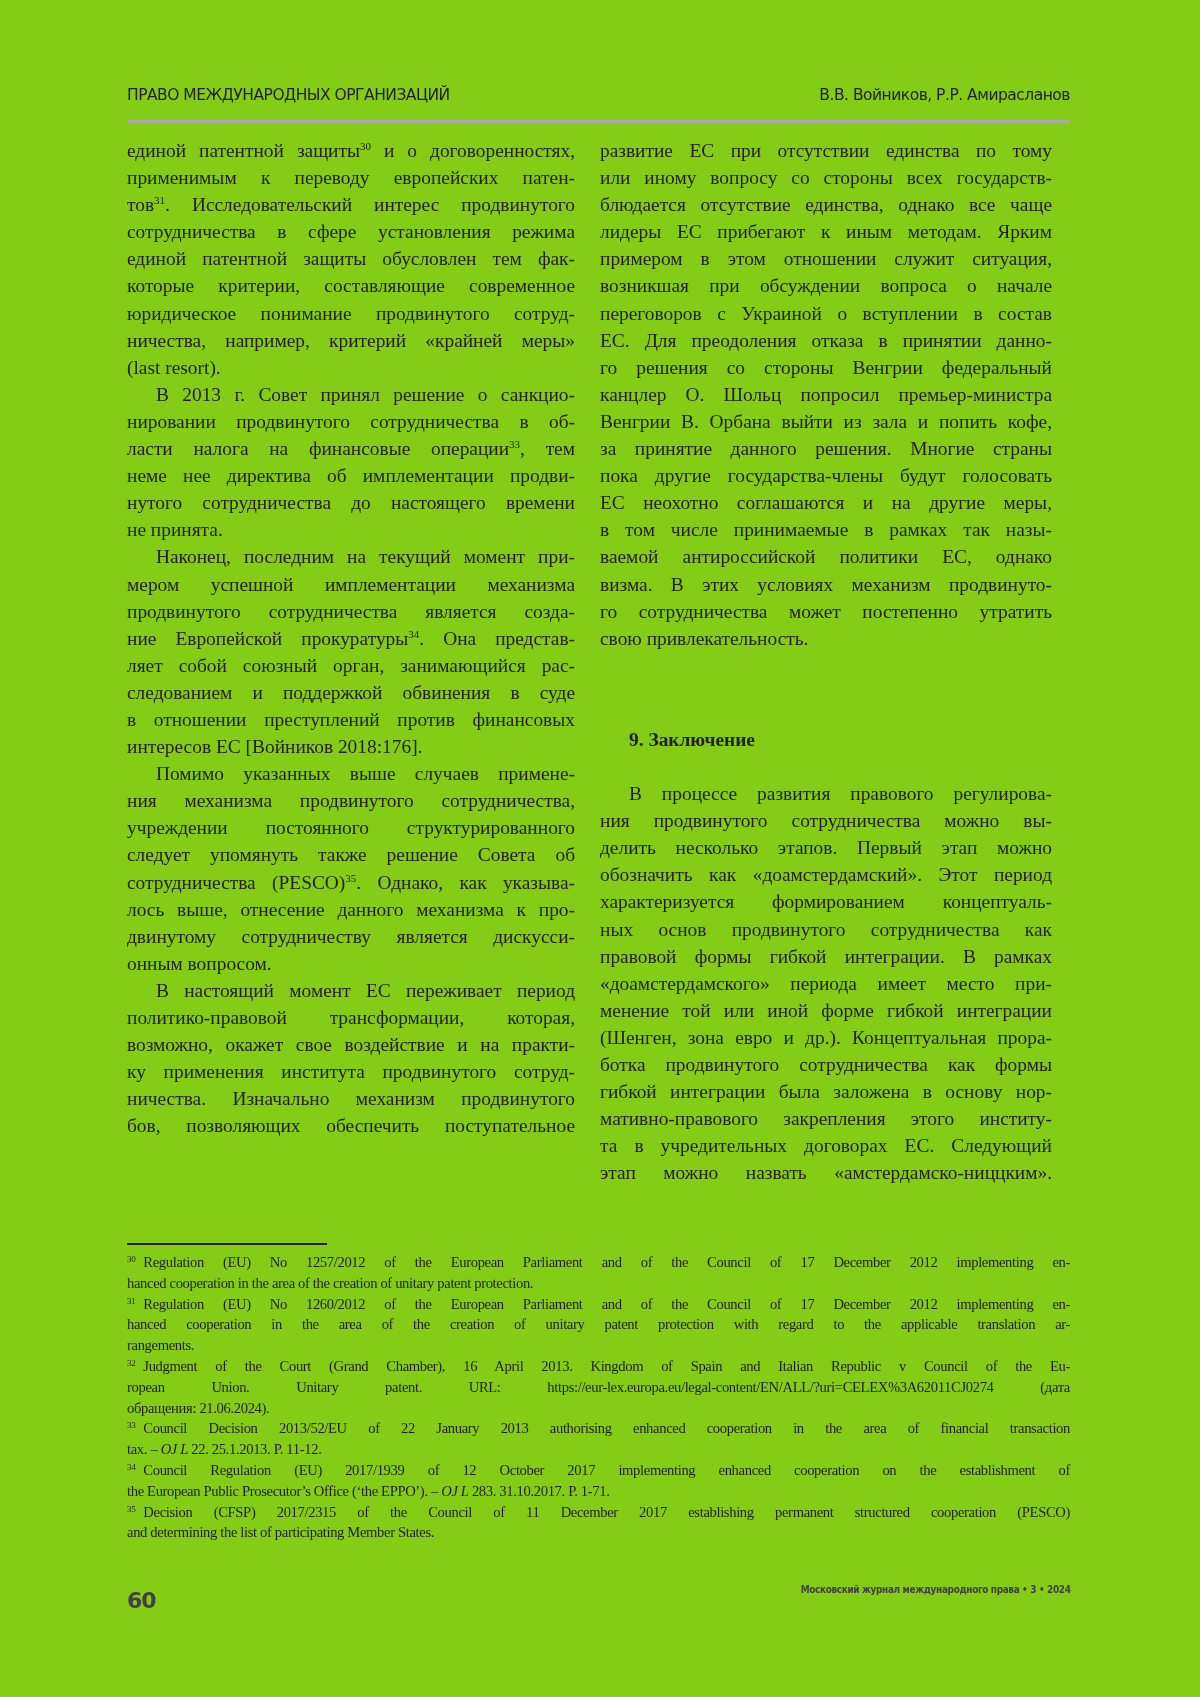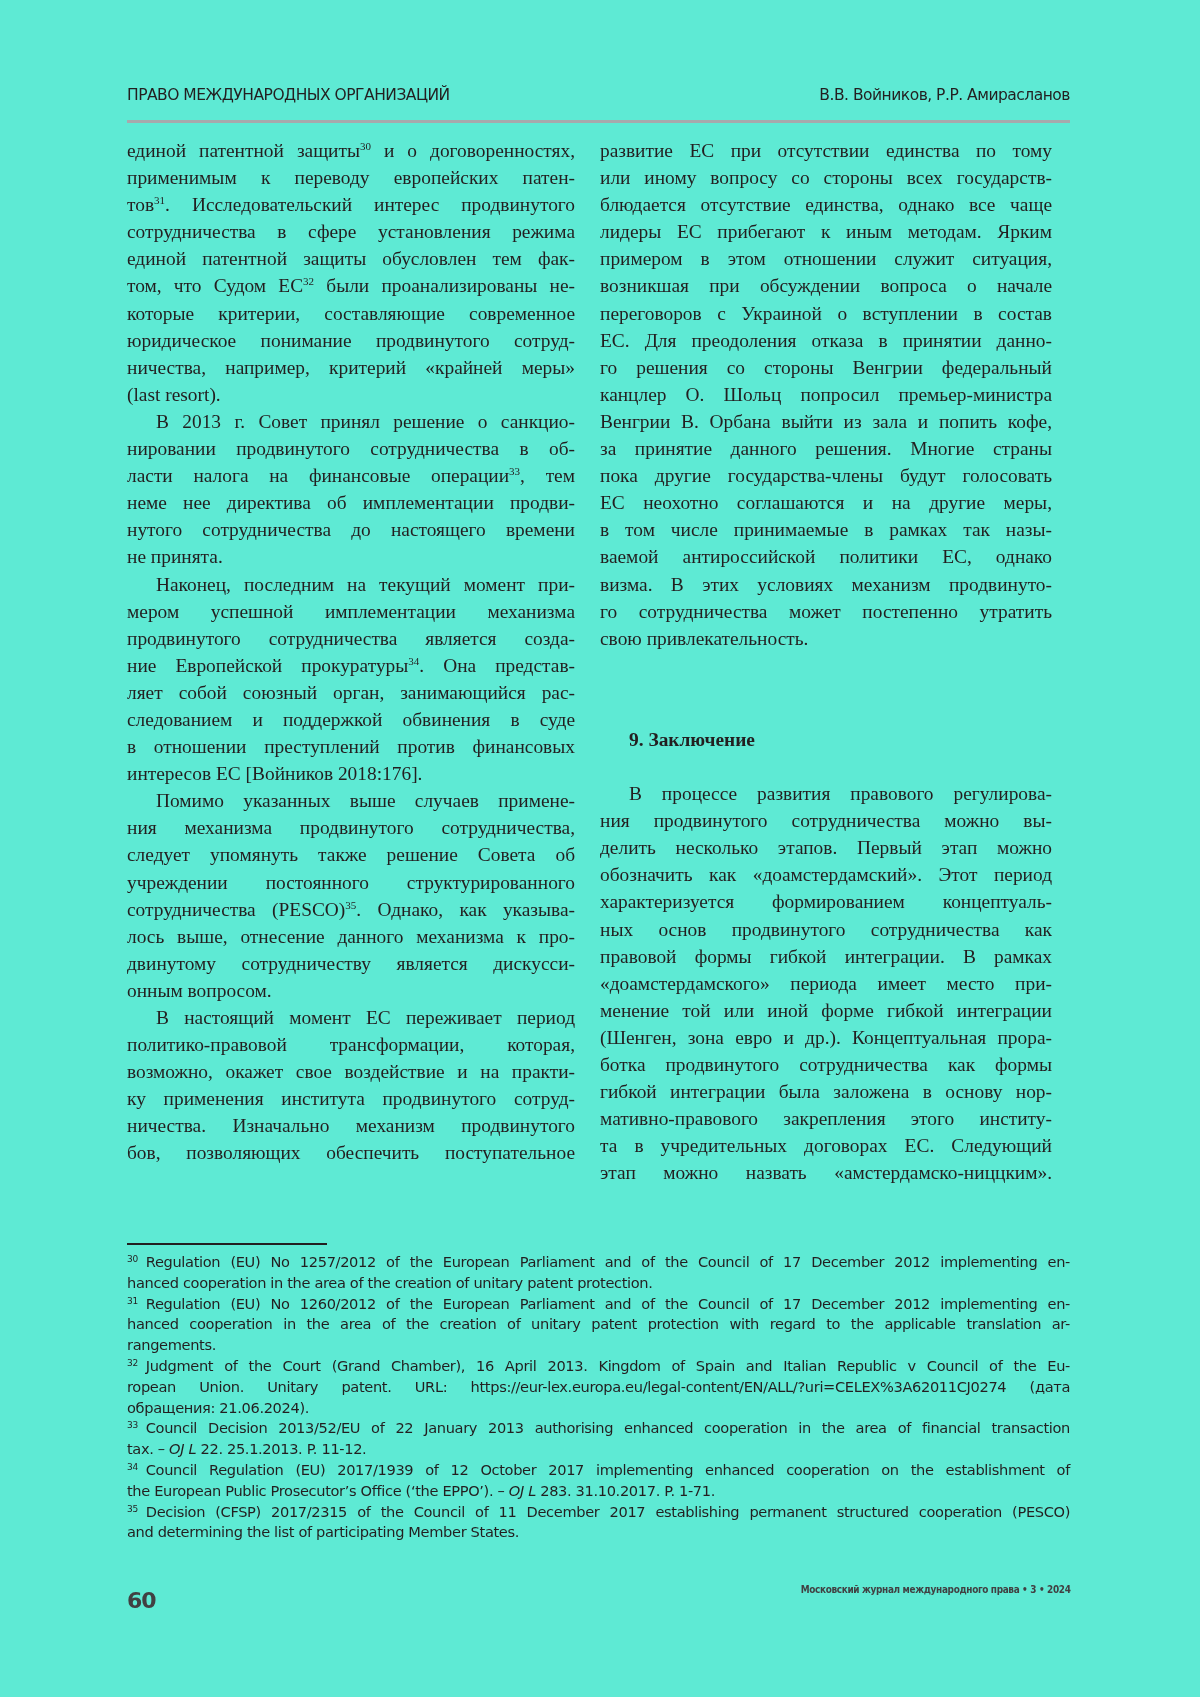--- a/index.html
+++ b/index.html
@@ -1,17 +1,17 @@
 <!DOCTYPE html>
 <html><head>
 <meta charset="utf-8">
 <style>
   html, body { margin: 0; padding: 0; background: #ffffff; }
   body { width: 1200px; height: 1697px; position: relative; overflow: hidden; color: #231f20; }
-  .page { position: absolute; left: 0; top: 0; width: 1200px; height: 1697px; background: #5eead4; }
+  .page { position: absolute; left: 0; top: 0; width: 1200px; height: 1697px; background: #84cc16; }
 
   .running-head { position: absolute; left: 127px; top: 86px; width: 943px; height: 28px;
     font-family: "DejaVu Sans", sans-serif; font-size: 15.5px; letter-spacing: -0.5px; color: #231f20; }
   .running-head .left { position: absolute; left: 0; top: 0; }
   .running-head .right { position: absolute; right: 0; top: 0; }
   .head-rule { position: absolute; left: 127px; top: 120px; width: 943px; height: 3px; background: #a7a9ac; }
 
   .col { position: absolute; top: 137px; font-family: "Liberation Serif", serif; font-size: 19.4px; color: #231f20; }
   .col.left { left: 127px; width: 448px; }
   .col.right { left: 600px; width: 452px; }
@@ -22,21 +22,21 @@
   .ln.indent { padding-left: 29px; }
   sup { font-size: 11px; line-height: 0; vertical-align: 7px; }
 
   .heading { font-weight: bold; padding-left: 29px; text-align: left; text-align-last: left; margin-top: 47px; }
   .gap { display: block; height: 27.1px; }
 
   .fn-rule { position: absolute; left: 127px; top: 1243px; width: 200px; height: 1.5px; background: #231f20; }
   .footnotes { position: absolute; left: 127px; top: 1252px; width: 943px;
     font-family: "DejaVu Sans", sans-serif; font-size: 14.6px; color: #231f20; letter-spacing: -0.35px; }
   .fn-ln { display: block; height: 20.8px; line-height: 20.8px; white-space: nowrap;
-           text-align: justify; text-align-last: justify; }
+           text-align: justify; text-align-last: justify; font-family: Liberation Serif, serif; }
   .fn-ln.last { text-align-last: left; }
   .fn-num { font-size: 9px; vertical-align: 5px; line-height: 0; margin-right: 8px; }
   em { font-style: italic; }
 
   .page-number { position: absolute; left: 127px; top: 1588px; font-family: "DejaVu Sans", sans-serif;
     font-weight: bold; font-size: 22px; color: #414042; letter-spacing: -1px; }
   .journal-info { position: absolute; right: 130px; top: 1583px; font-family: "DejaVu Sans", sans-serif;
     font-weight: bold; font-size: 10.5px; color: #414042; letter-spacing: -0.4px; transform: scaleX(0.85); transform-origin: right center; }
 </style>
 </head>
@@ -49,43 +49,42 @@
     <span class="right">В.В. Войников, Р.Р. Амирасланов</span>
   </div>
   <div class="head-rule"></div>
 
   <div class="col left" id="left-col">
       <span class="ln">единой патентной защиты<sup>30</sup> и о договоренностях,</span>
       <span class="ln">применимым к переводу европейских патен-</span>
       <span class="ln">тов<sup>31</sup>. Исследовательский интерес продвинутого</span>
       <span class="ln">сотрудничества в сфере установления режима</span>
       <span class="ln">единой патентной защиты обусловлен тем фак-</span>
-      <span class="ln">том, что Судом ЕС<sup>32</sup> были проанализированы не-</span>
       <span class="ln">которые критерии, составляющие современное</span>
       <span class="ln">юридическое понимание продвинутого сотруд-</span>
       <span class="ln">ничества, например, критерий «крайней меры»</span>
       <span class="ln last">(last resort).</span>
       <span class="ln indent">В 2013 г. Совет принял решение о санкцио-</span>
       <span class="ln">нировании продвинутого сотрудничества в об-</span>
       <span class="ln">ласти налога на финансовые операции<sup>33</sup>, тем</span>
       <span class="ln">неме нее директива об имплементации продви-</span>
       <span class="ln">нутого сотрудничества до настоящего времени</span>
       <span class="ln last">не принята.</span>
       <span class="ln indent">Наконец, последним на текущий момент при-</span>
       <span class="ln">мером успешной имплементации механизма</span>
       <span class="ln">продвинутого сотрудничества является созда-</span>
       <span class="ln">ние Европейской прокуратуры<sup>34</sup>. Она представ-</span>
       <span class="ln">ляет собой союзный орган, занимающийся рас-</span>
       <span class="ln">следованием и поддержкой обвинения в суде</span>
       <span class="ln">в отношении преступлений против финансовых</span>
       <span class="ln last">интересов ЕС [Войников 2018:176].</span>
       <span class="ln indent">Помимо указанных выше случаев примене-</span>
       <span class="ln">ния механизма продвинутого сотрудничества,</span>
+      <span class="ln">учреждении постоянного структурированного</span>
       <span class="ln">следует упомянуть также решение Совета об</span>
-      <span class="ln">учреждении постоянного структурированного</span>
       <span class="ln">сотрудничества (PESCO)<sup>35</sup>. Однако, как указыва-</span>
       <span class="ln">лось выше, отнесение данного механизма к про-</span>
       <span class="ln">двинутому сотрудничеству является дискусси-</span>
       <span class="ln last">онным вопросом.</span>
       <span class="ln indent">В настоящий момент ЕС переживает период</span>
       <span class="ln">политико-правовой трансформации, которая,</span>
       <span class="ln">возможно, окажет свое воздействие и на практи-</span>
       <span class="ln">ку применения института продвинутого сотруд-</span>
       <span class="ln">ничества. Изначально механизм продвинутого</span>
       <span class="ln">бов, позволяющих обеспечить поступательное</span>

